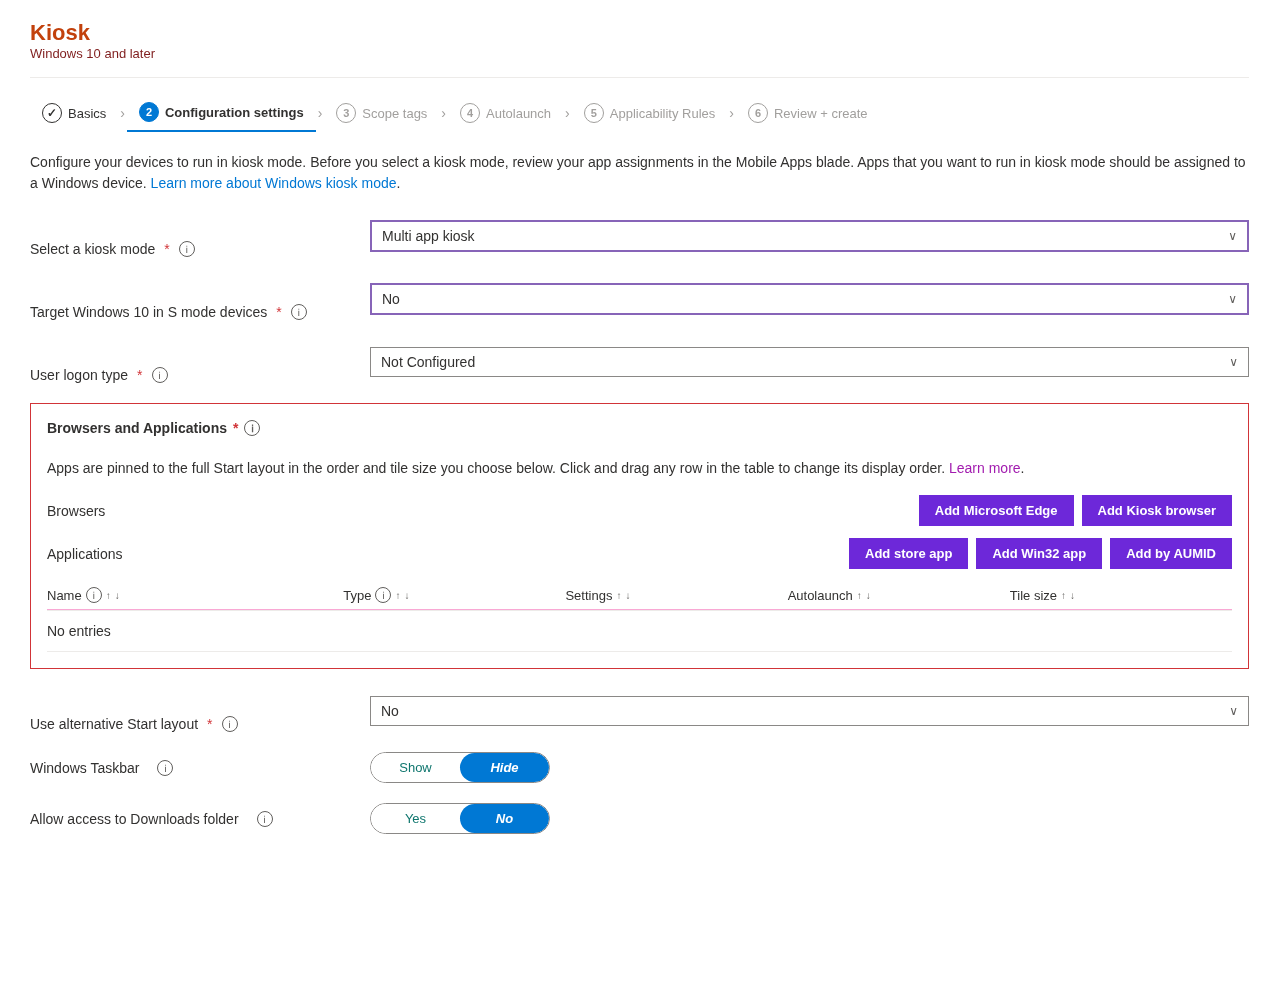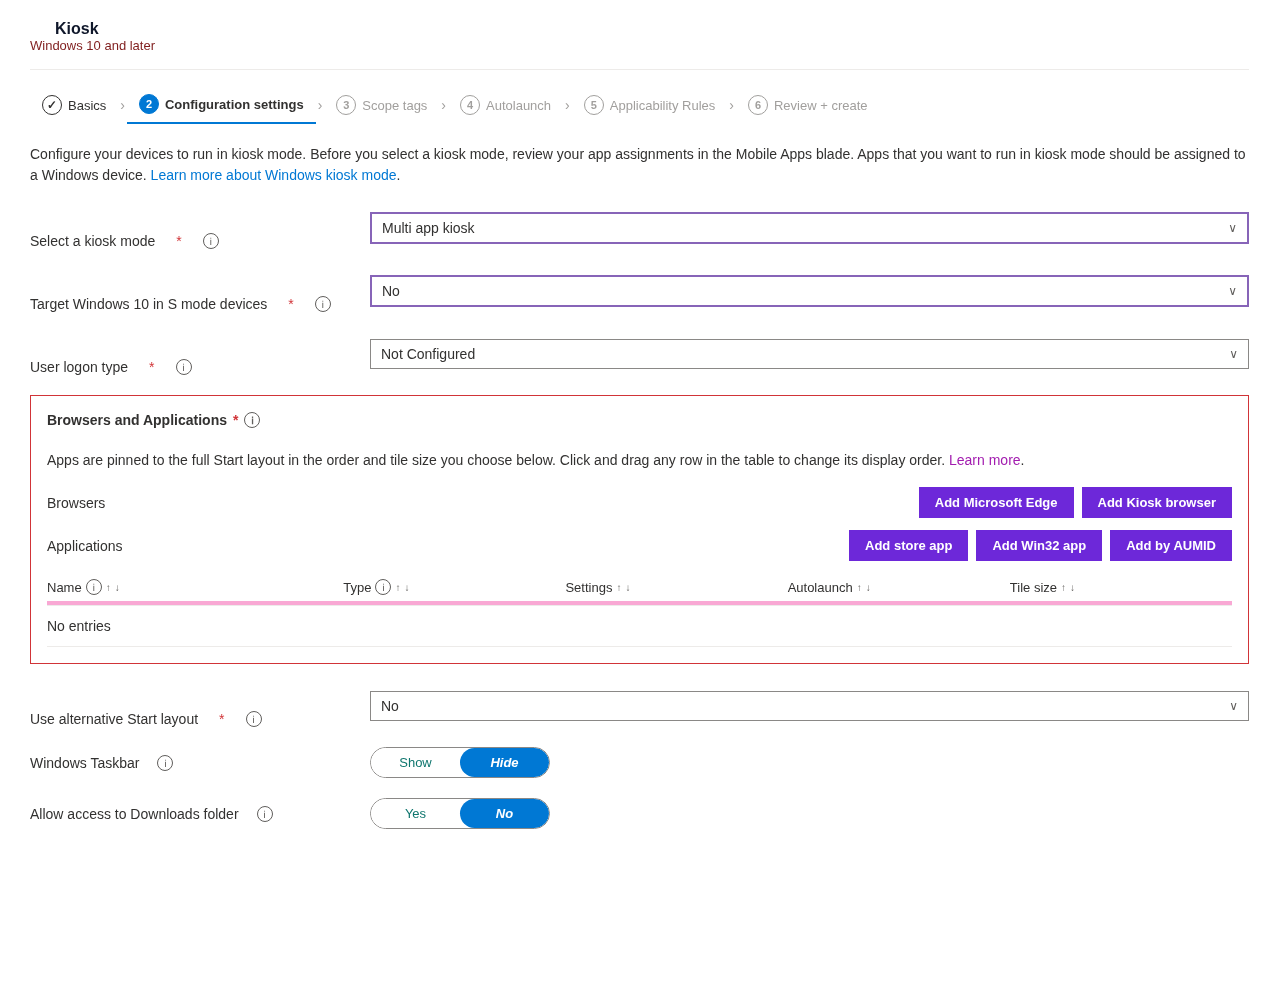--- a/index.html
+++ b/index.html
@@ -1,20 +1,20 @@
 <!DOCTYPE html>
 <html><head>
   <meta charset="utf-8">
   <style>
     * { box-sizing: border-box; margin: 0; padding: 0; }
     body { font-family: 'Segoe UI', Arial, sans-serif; font-size: 14px; color: #323130; background: #fff; }
 
     .page-container { padding: 20px 30px; max-width: 1279px; }
 
-    .page-title { font-size: 16px; font-weight: 600; color: #0f172a; margin-left: 25px; }
+    .page-title { font-size: 22px; font-weight: 600; color: #c2410c; }
     .page-subtitle { font-size: 13px; color: #7f1d1d; margin-bottom: 16px; }
 
     .divider { border: none; border-top: 1px solid #edebe9; margin: 0 0 16px 0; }
 
     
     .wizard-tabs { display: flex; align-items: center; gap: 0; margin-bottom: 20px; flex-wrap: nowrap; }
     .wizard-tab { display: flex; align-items: center; gap: 6px; padding: 8px 12px; cursor: pointer; white-space: nowrap; color: #605e5c; font-size: 13px; text-decoration: none; }
     .wizard-tab.active { font-weight: 600; color: #323130; border-bottom: 2px solid #0078d4; }
     .wizard-tab.completed { color: #323130; }
     .wizard-tab.disabled { color: #a19f9d; }
@@ -22,21 +22,21 @@
     .tab-circle.active-circle { background: #0078d4; border-color: #0078d4; color: #fff; }
     .tab-circle.check { border-color: #323130; color: #323130; font-size: 12px; }
     .tab-separator { color: #a19f9d; margin: 0 2px; }
 
     
     .description { font-size: 14px; color: #323130; margin-bottom: 20px; line-height: 1.5; }
     .description a { color: #0078d4; text-decoration: none; }
 
     
     .form-row { display: flex; align-items: center; margin-bottom: 20px; }
-    .form-label { width: 340px; font-size: 14px; color: #323130; display: flex; align-items: center; gap: 21px; margin-top: 27px; }
+    .form-label { width: 340px; font-size: 14px; color: #323130; display: flex; align-items: center; gap: 9px; margin-top: 27px; }
     .form-label .required { color: #d13438; }
     .info-icon { width: 16px; height: 16px; border-radius: 50%; border: 1px solid #605e5c; display: inline-flex; align-items: center; justify-content: center; font-size: 10px; color: #605e5c; cursor: default; flex-shrink: 0; }
     .form-control { flex: 1; }
 
     
     .dropdown { display: flex; align-items: center; justify-content: space-between; border: 1px solid #8a8886; padding: 6px 10px; cursor: pointer; background: #fff; font-size: 14px; color: #323130; }
     .dropdown.active-border { border: 2px solid #8764b8; }
     .dropdown-chevron { font-size: 12px; color: #605e5c; }
 
     
@@ -46,21 +46,21 @@
     .section-desc { font-size: 14px; color: #323130; margin-bottom: 16px; line-height: 1.5; }
     .section-desc a { color: #a21caf; text-decoration: none; }
 
     .btn-row { display: flex; align-items: center; margin-bottom: 12px; }
     .btn-label { width: 120px; font-size: 14px; color: #323130; }
     .btn-group { display: flex; gap: 8px; margin-left: auto; }
     .btn-blue { background: #6d28d9; color: #fff; border: none; padding: 8px 16px; font-size: 13px; font-weight: 600; cursor: pointer; white-space: nowrap; }
 
     
     .table-container { margin-top: 8px; }
-    .table-header { display: grid; grid-template-columns: 2fr 1.5fr 1.5fr 1.5fr 1.5fr; border-bottom: 4px solid #f9a8d4; padding: 6px 0; }
+    .table-header { display: grid; grid-template-columns: 2fr 1.5fr 1.5fr 1.5fr 1.5fr; border-bottom: 1px solid #f9a8d4; padding: 6px 0; }
     .table-col-header { font-size: 13px; color: #323130; display: flex; align-items: center; gap: 4px; }
     .sort-icon { font-size: 10px; color: #605e5c; }
     .table-row-empty { padding: 12px 0; font-size: 14px; color: #323130; }
 
     
     .toggle-row { display: flex; align-items: center; margin-bottom: 20px; }
     .toggle-label { width: 340px; font-size: 14px; color: #323130; display: flex; align-items: flex-end; gap: 18px; }
     .toggle-container { flex: 1; }
     .toggle-switch { display: flex; border-radius: 20px; overflow: hidden; border: 1px solid #8a8886; width: 180px; }
     .toggle-option { flex: 1; text-align: center; padding: 7px 14px; font-size: 13px; cursor: pointer; }

